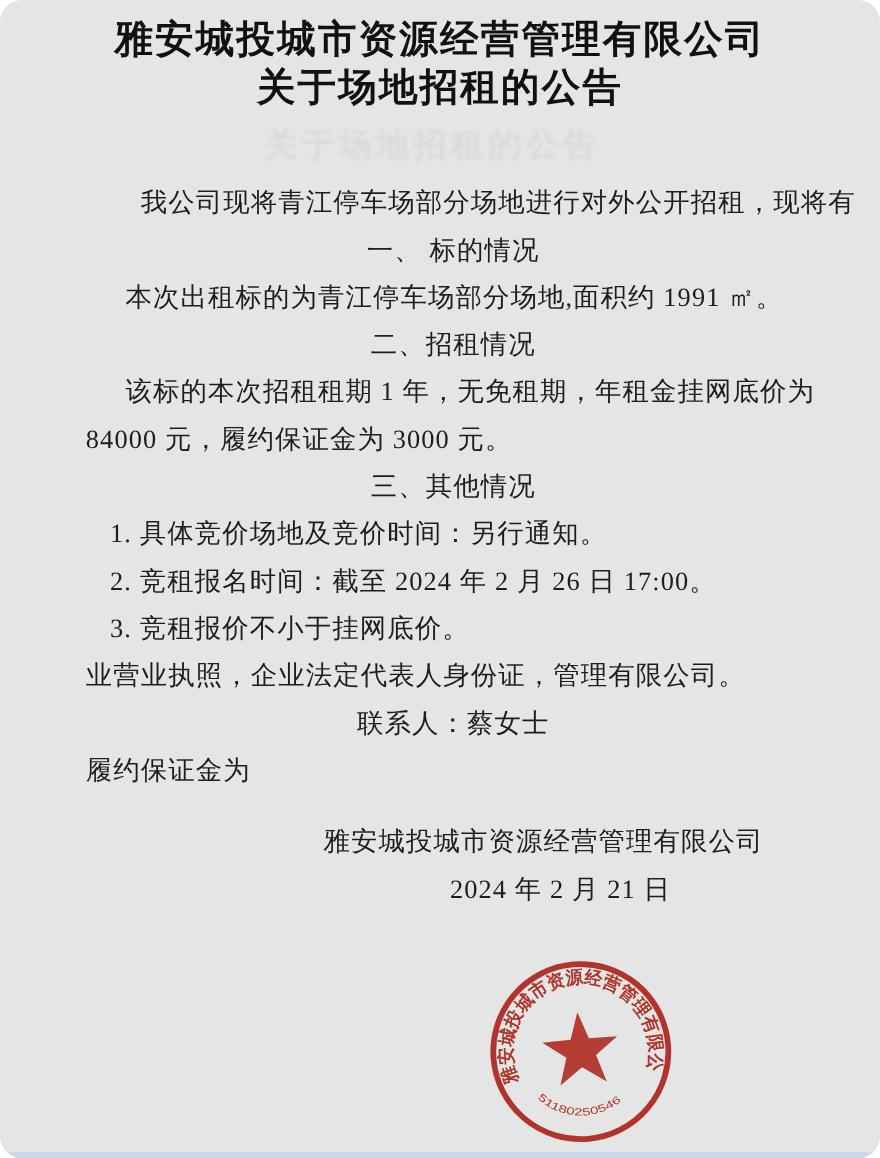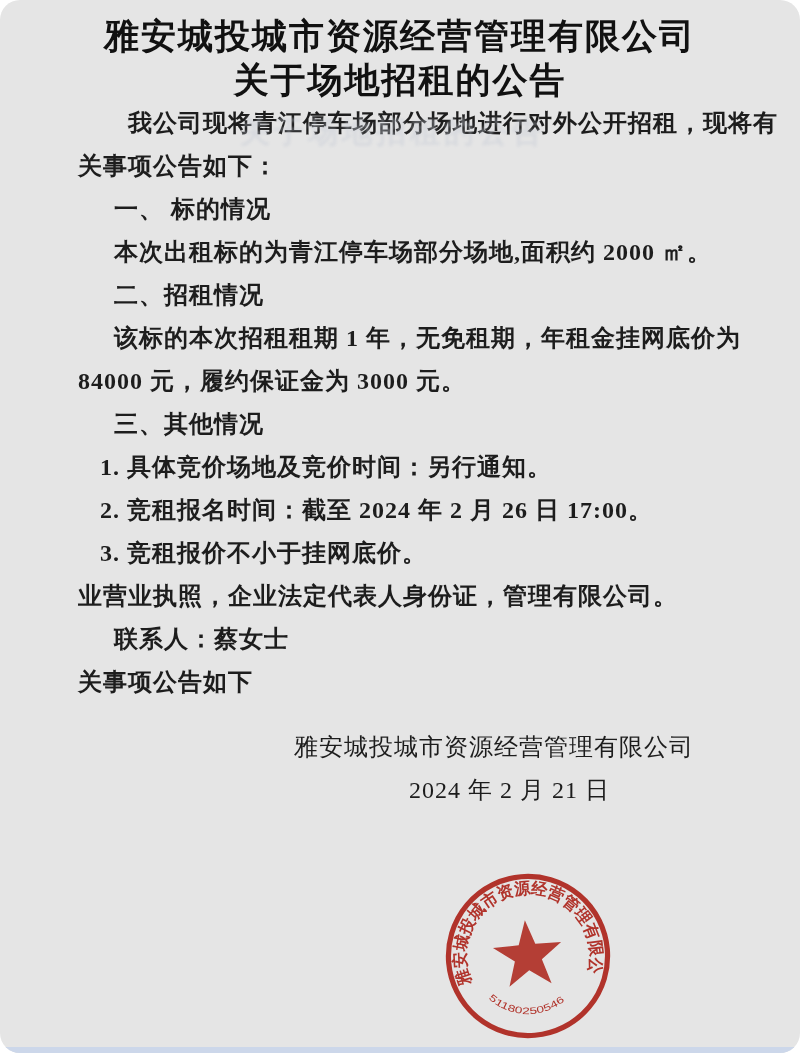--- a/index.html
+++ b/index.html
@@ -28,34 +28,34 @@
     font-size:30px;
     font-weight:700;
     letter-spacing:4px;
     color:#c7ccd6;
     opacity:0.45;
     filter:blur(1.5px);
     font-family:"Liberation Sans", sans-serif;
     pointer-events:none;
   }
   .content{
+    margin-top:62px;
     padding-left:78px;
     padding-right:90px;
-    font-weight:bold;
   }
   .ln{
     font-size:24px;
     line-height:43px;
     height:43px;
     letter-spacing:1px;
     white-space:pre;
     color:#1d1d1d;
   }
   .i2{padding-left:50px;}
-  .i1{padding-left:36px;}
+  .i1{padding-left:36px;text-align:center;}
   .i-num{padding-left:22px;}
   .sig-block{
     margin-top:22px;
   }
   .sig-line{
     font-size:24px;
     line-height:43px;
     height:43px;
     letter-spacing:1px;
     white-space:pre;
@@ -86,33 +86,32 @@
 
   <div class="title-block">
     <div>雅安城投城市资源经营管理有限公司</div>
     <div>关于场地招租的公告</div>
   </div>
 
   <div class="ghost">关于场地招租的公告</div>
 
   <div class="content">
     <div class="ln i2">我公司现将青江停车场部分场地进行对外公开招租，现将有</div>
-    <div class="ln">关事项公告如下：</div>
     <div class="ln i1">一、 标的情况</div>
-    <div class="ln i1">本次出租标的为青江停车场部分场地,面积约 2000 ㎡。</div>
+    <div class="ln i1">本次出租标的为青江停车场部分场地,面积约 1991 ㎡。</div>
     <div class="ln i1">二、招租情况</div>
     <div class="ln i1">该标的本次招租租期 1 年，无免租期，年租金挂网底价为</div>
     <div class="ln">84000 元，履约保证金为 3000 元。</div>
     <div class="ln i1">三、其他情况</div>
     <div class="ln i-num">1. 具体竞价场地及竞价时间：另行通知。</div>
     <div class="ln i-num">2. 竞租报名时间：截至 2024 年 2 月 26 日 17:00。</div>
     <div class="ln i-num">3. 竞租报价不小于挂网底价。</div>
     <div class="ln">业营业执照，企业法定代表人身份证，管理有限公司。</div>
     <div class="ln i1">联系人：蔡女士</div>
-    <div class="ln">关事项公告如下</div>
+    <div class="ln">履约保证金为</div>
   </div>
 
   <div class="sig-block">
     <div class="sig-line sig-company">雅安城投城市资源经营管理有限公司</div>
     <div class="sig-line sig-date">2024 年 2 月 21 日</div>
   </div>
 
   <svg class="seal" viewBox="0 0 190 190">
     <defs>
       <path id="seal-top-arc" d="M 33 118 A 66 66 0 1 1 157 118" fill="none"></path>

